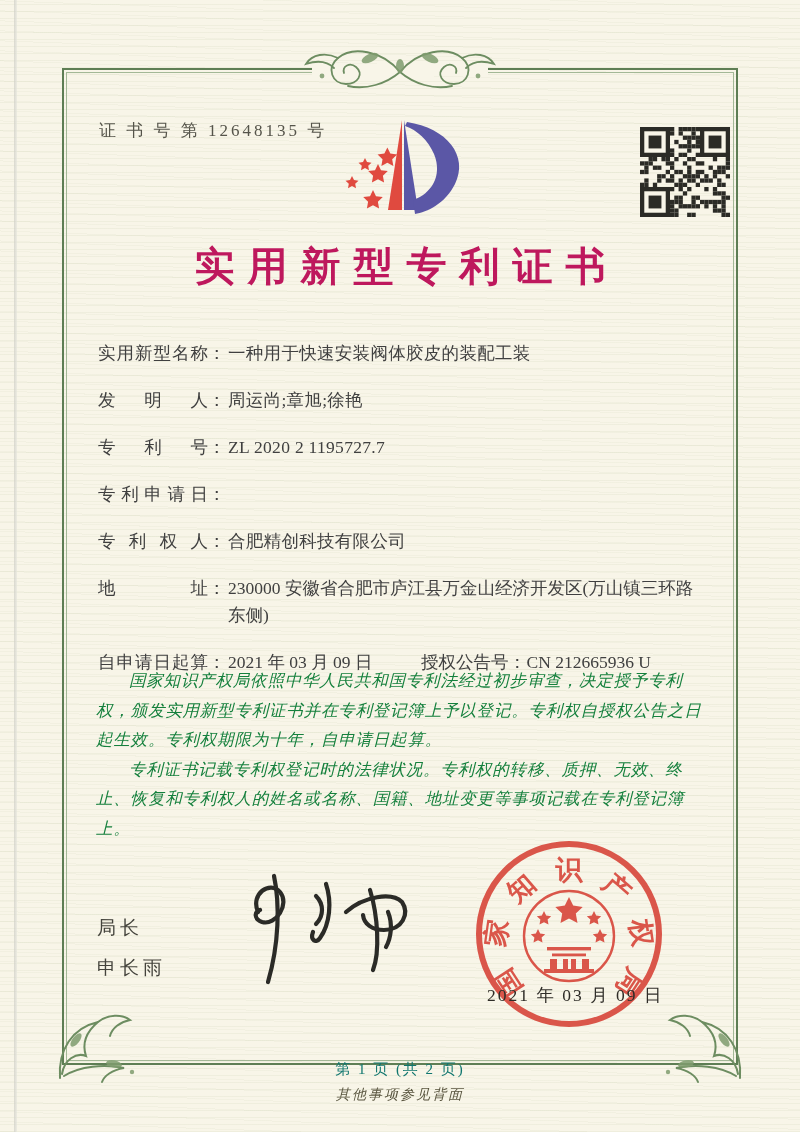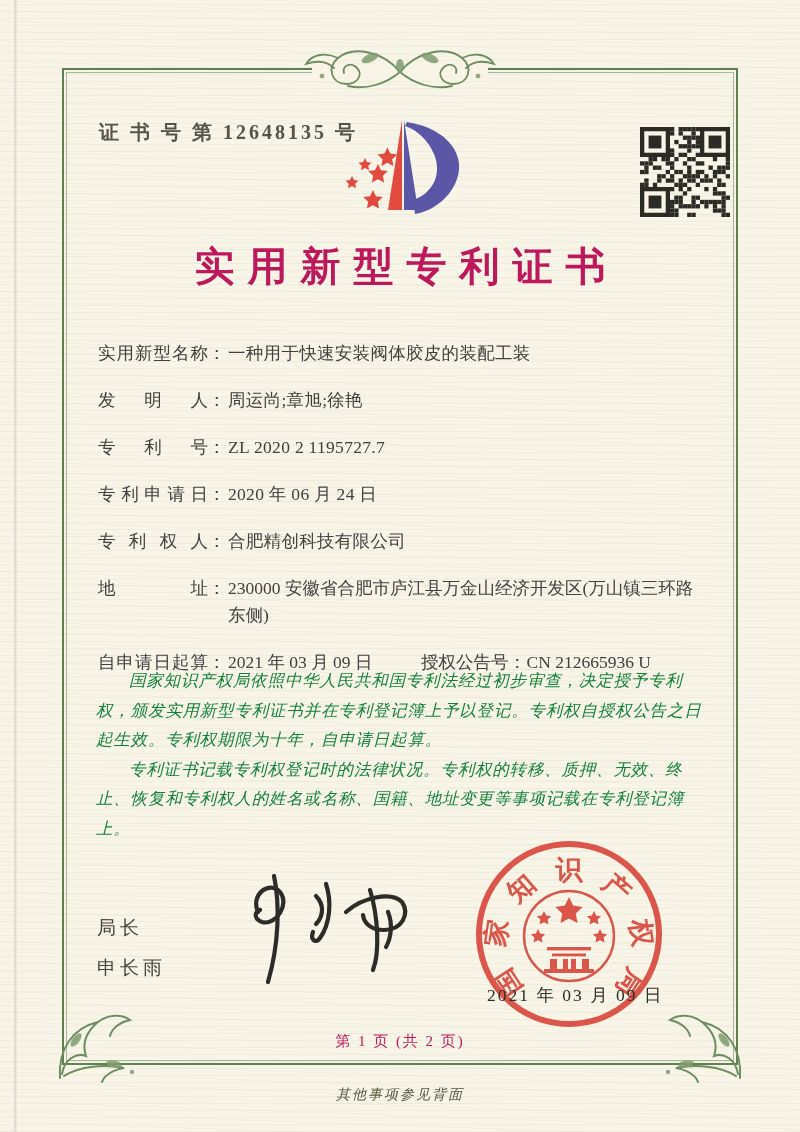--- a/index.html
+++ b/index.html
@@ -13,22 +13,22 @@
       #f8f5e8;
     overflow:hidden;
     color:#4b4a41;
   }
   .scan-edge { position:absolute; left:14px; top:0; bottom:0; width:3px;
     background:linear-gradient(90deg,#c9c9c2,#e8e8e0); opacity:.65; }
   .frame { position:absolute; left:62px; top:68px; width:676px; height:997px;
     border:2.5px solid #5e7e54; }
   .frame-inner { position:absolute; inset:2px; border:1px solid #a3b896; }
 
-  .cert-no { position:absolute; left:99px; top:119px; font-size:20px;
-    letter-spacing:3px; color:#55544a;font-weight:bold; }
+  .cert-no { position:absolute; left:99px; top:119px; font-size:17px;
+    letter-spacing:3px; color:#55544a; }
 
   .logo { position:absolute; left:331px; top:106px; width:142px; height:132px; }
   .qr { position:absolute; left:640px; top:127px; width:90px; height:90px; }
 
   .title { position:absolute; left:0; right:0; top:239px; text-align:center;
     font-size:40px; font-weight:700; letter-spacing:13px; color:#be185d;
     text-indent:13px; }
 
   .fields { position:absolute; left:98px; top:340px; width:598px;
     font-size:17.5px; color:#404040; }
@@ -46,22 +46,22 @@
 
   .sig-block { position:absolute; left:97px; top:908px; font-size:19px;
     color:#44433c; line-height:40px; letter-spacing:4px; }
   .sig-svg { position:absolute; left:222px; top:868px; width:200px; height:122px; }
 
   .seal-svg { position:absolute; left:470px; top:835px; width:198px; height:198px;
     opacity:.92; }
   .seal-date { position:absolute; left:487px; top:983px; font-size:17.5px;
     color:#2f2d28; letter-spacing:2px; }
 
-  .page-num { position:absolute; left:0; right:0; top:1032px; text-align:center;
-    font-size:15px; letter-spacing:2px; color:#be185d; }
+  .page-num { position:absolute; left:0; right:0; top:1060px; text-align:center;
+    font-size:15px; letter-spacing:2px; color:#0f766e; }
   .back-note { position:absolute; left:0; right:0; top:1086px; text-align:center;
     font-size:14px; font-style:italic; letter-spacing:2px; color:#59553f; }
 
   .orn-top { position:absolute; left:278px; top:40px; width:244px; height:58px; }
   .orn-bl { position:absolute; left:52px; top:1006px; width:100px; height:80px; }
   .orn-br { position:absolute; left:648px; top:1006px; width:100px; height:80px;
     transform:scaleX(-1); }
 </style>
 </head>
 <body>
@@ -299,21 +299,20 @@
     <span class="fvalue">周运尚;章旭;徐艳</span>
   </div>
   <div class="frow">
     <span class="flabel">专利号</span>
       <span class="fcolon">：</span>
     <span class="fvalue">ZL 2020 2 1195727.7</span>
   </div>
   <div class="frow">
     <span class="flabel">专利申请日</span>
       <span class="fcolon">：</span>
-    <span class="fvalue">2020 年 06 月 24 日</span>
   </div>
   <div class="frow">
     <span class="flabel">专利权人</span>
       <span class="fcolon">：</span>
     <span class="fvalue">合肥精创科技有限公司</span>
   </div>
   <div class="frow">
     <span class="flabel">地址</span>
       <span class="fcolon">：</span>
     <span class="fvalue" style="max-width:468px; letter-spacing:0;">230000 安徽省合肥市庐江县万金山经济开发区(万山镇三环路东侧)</span>

